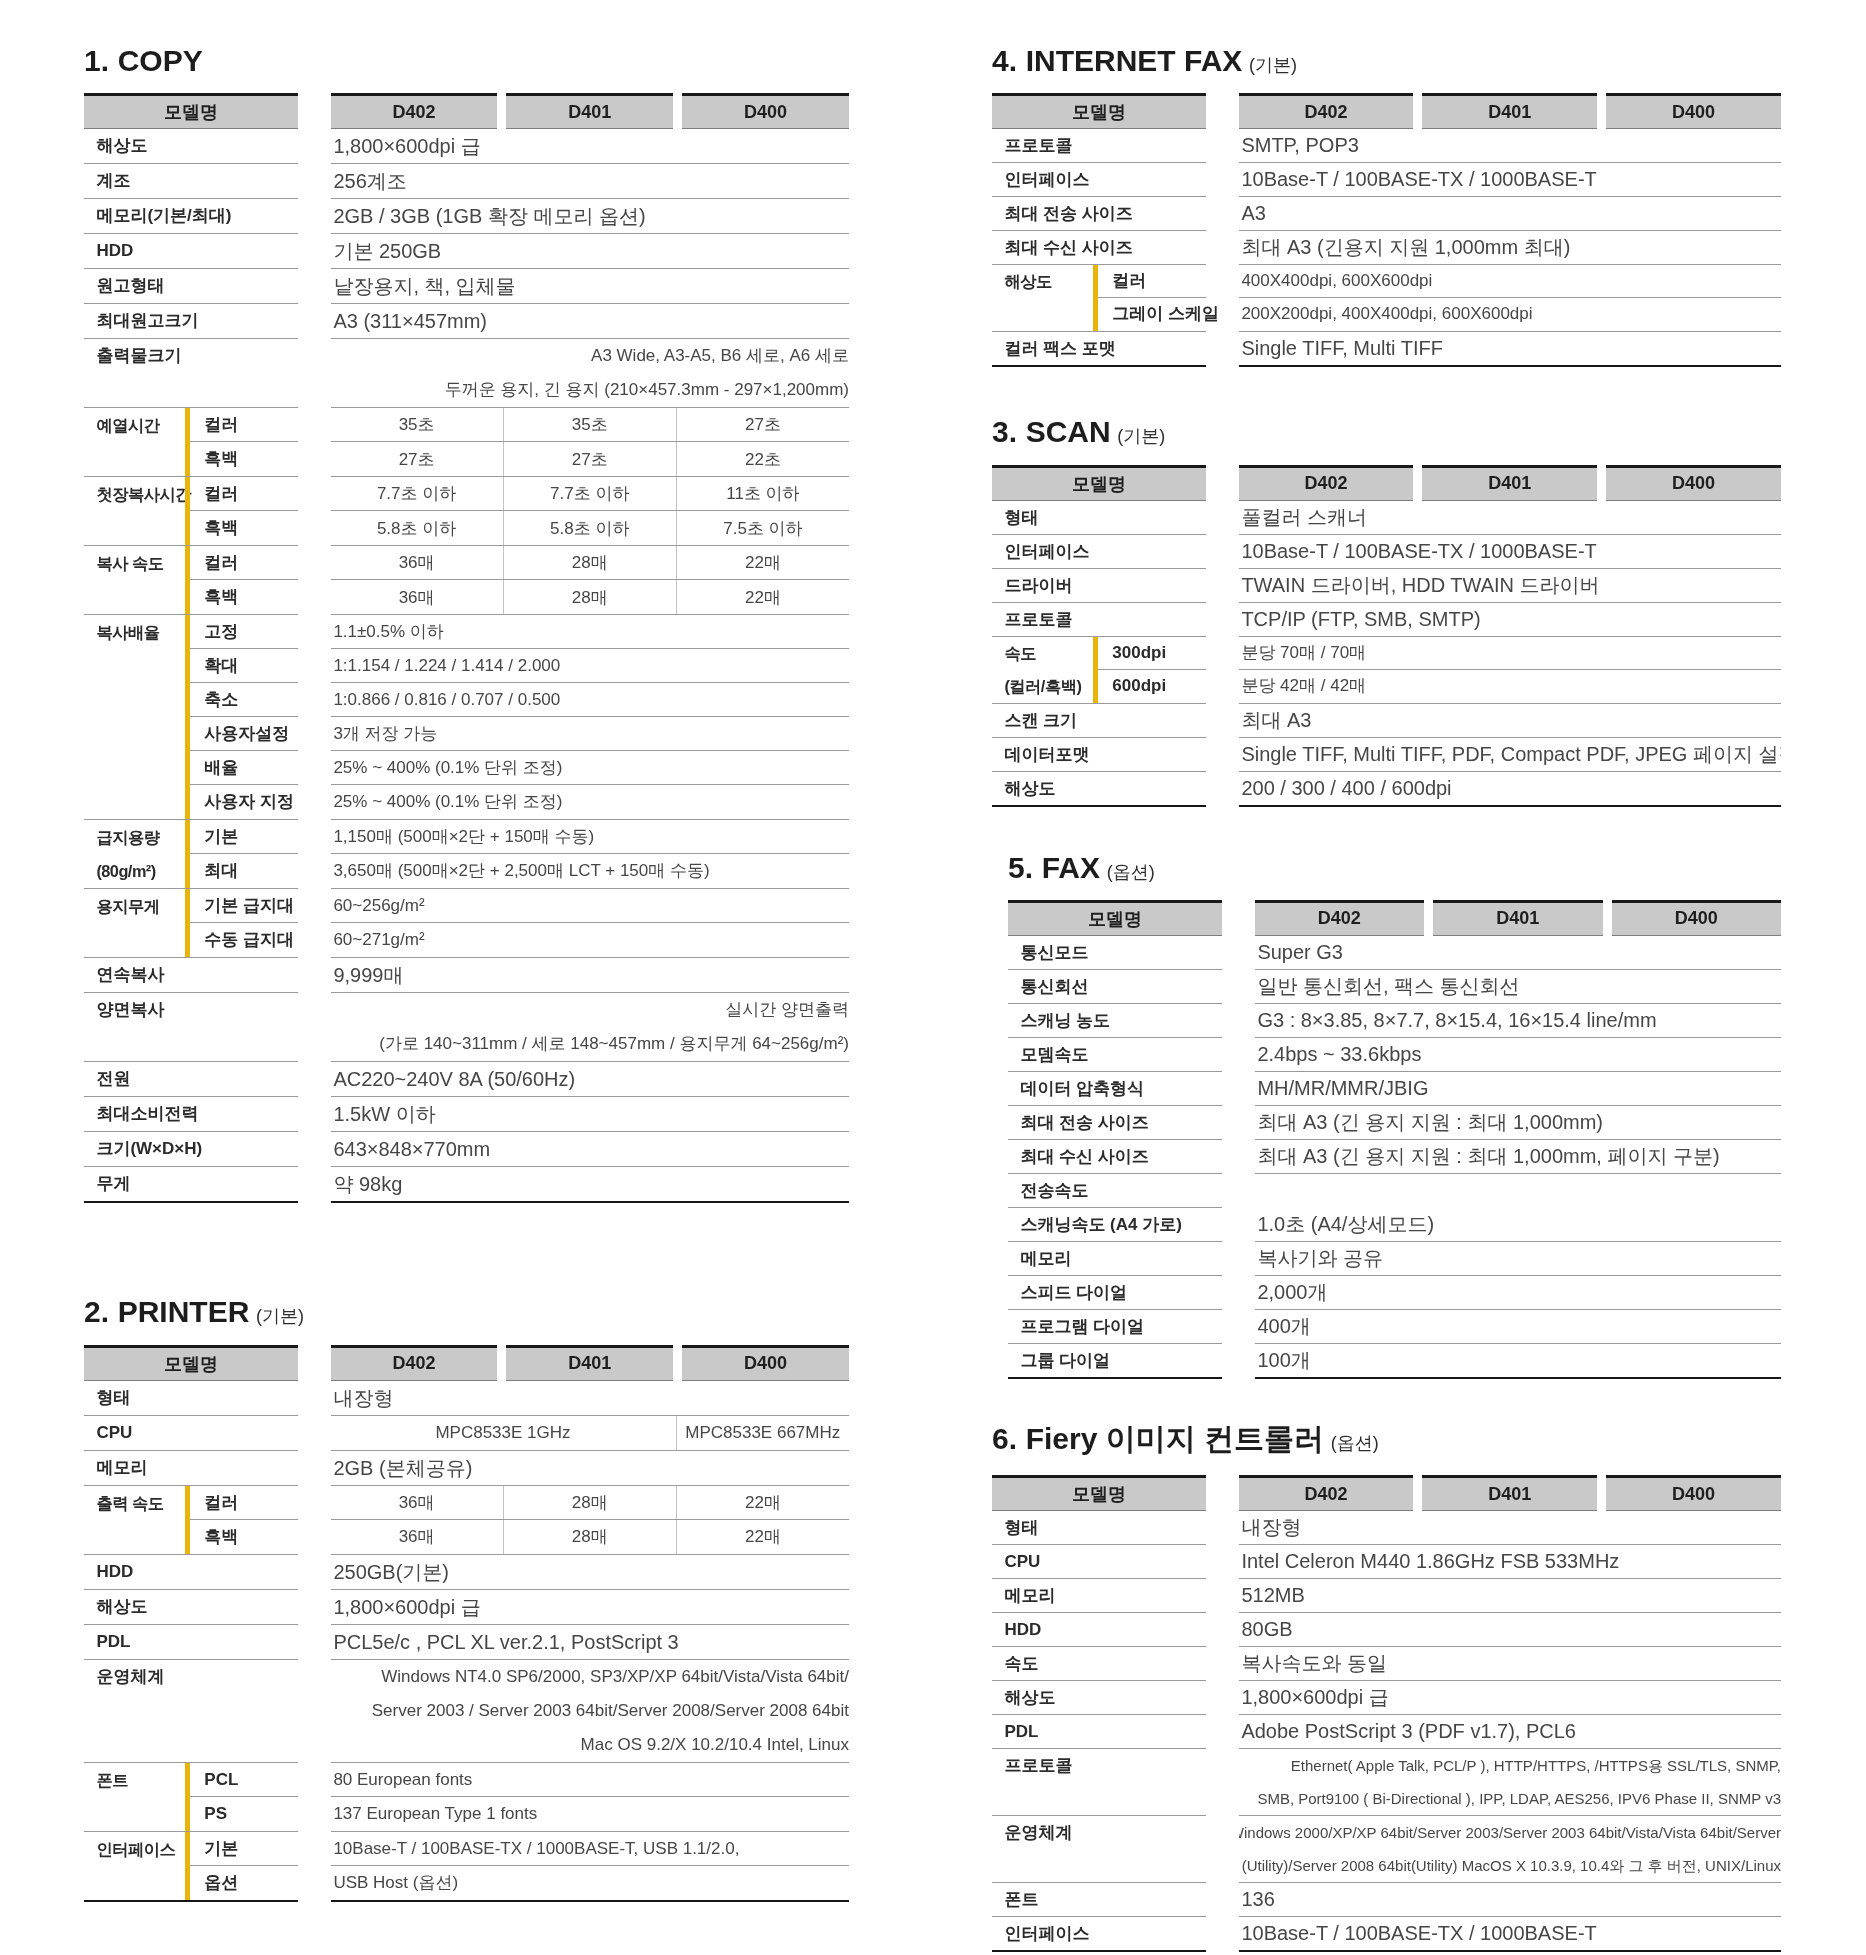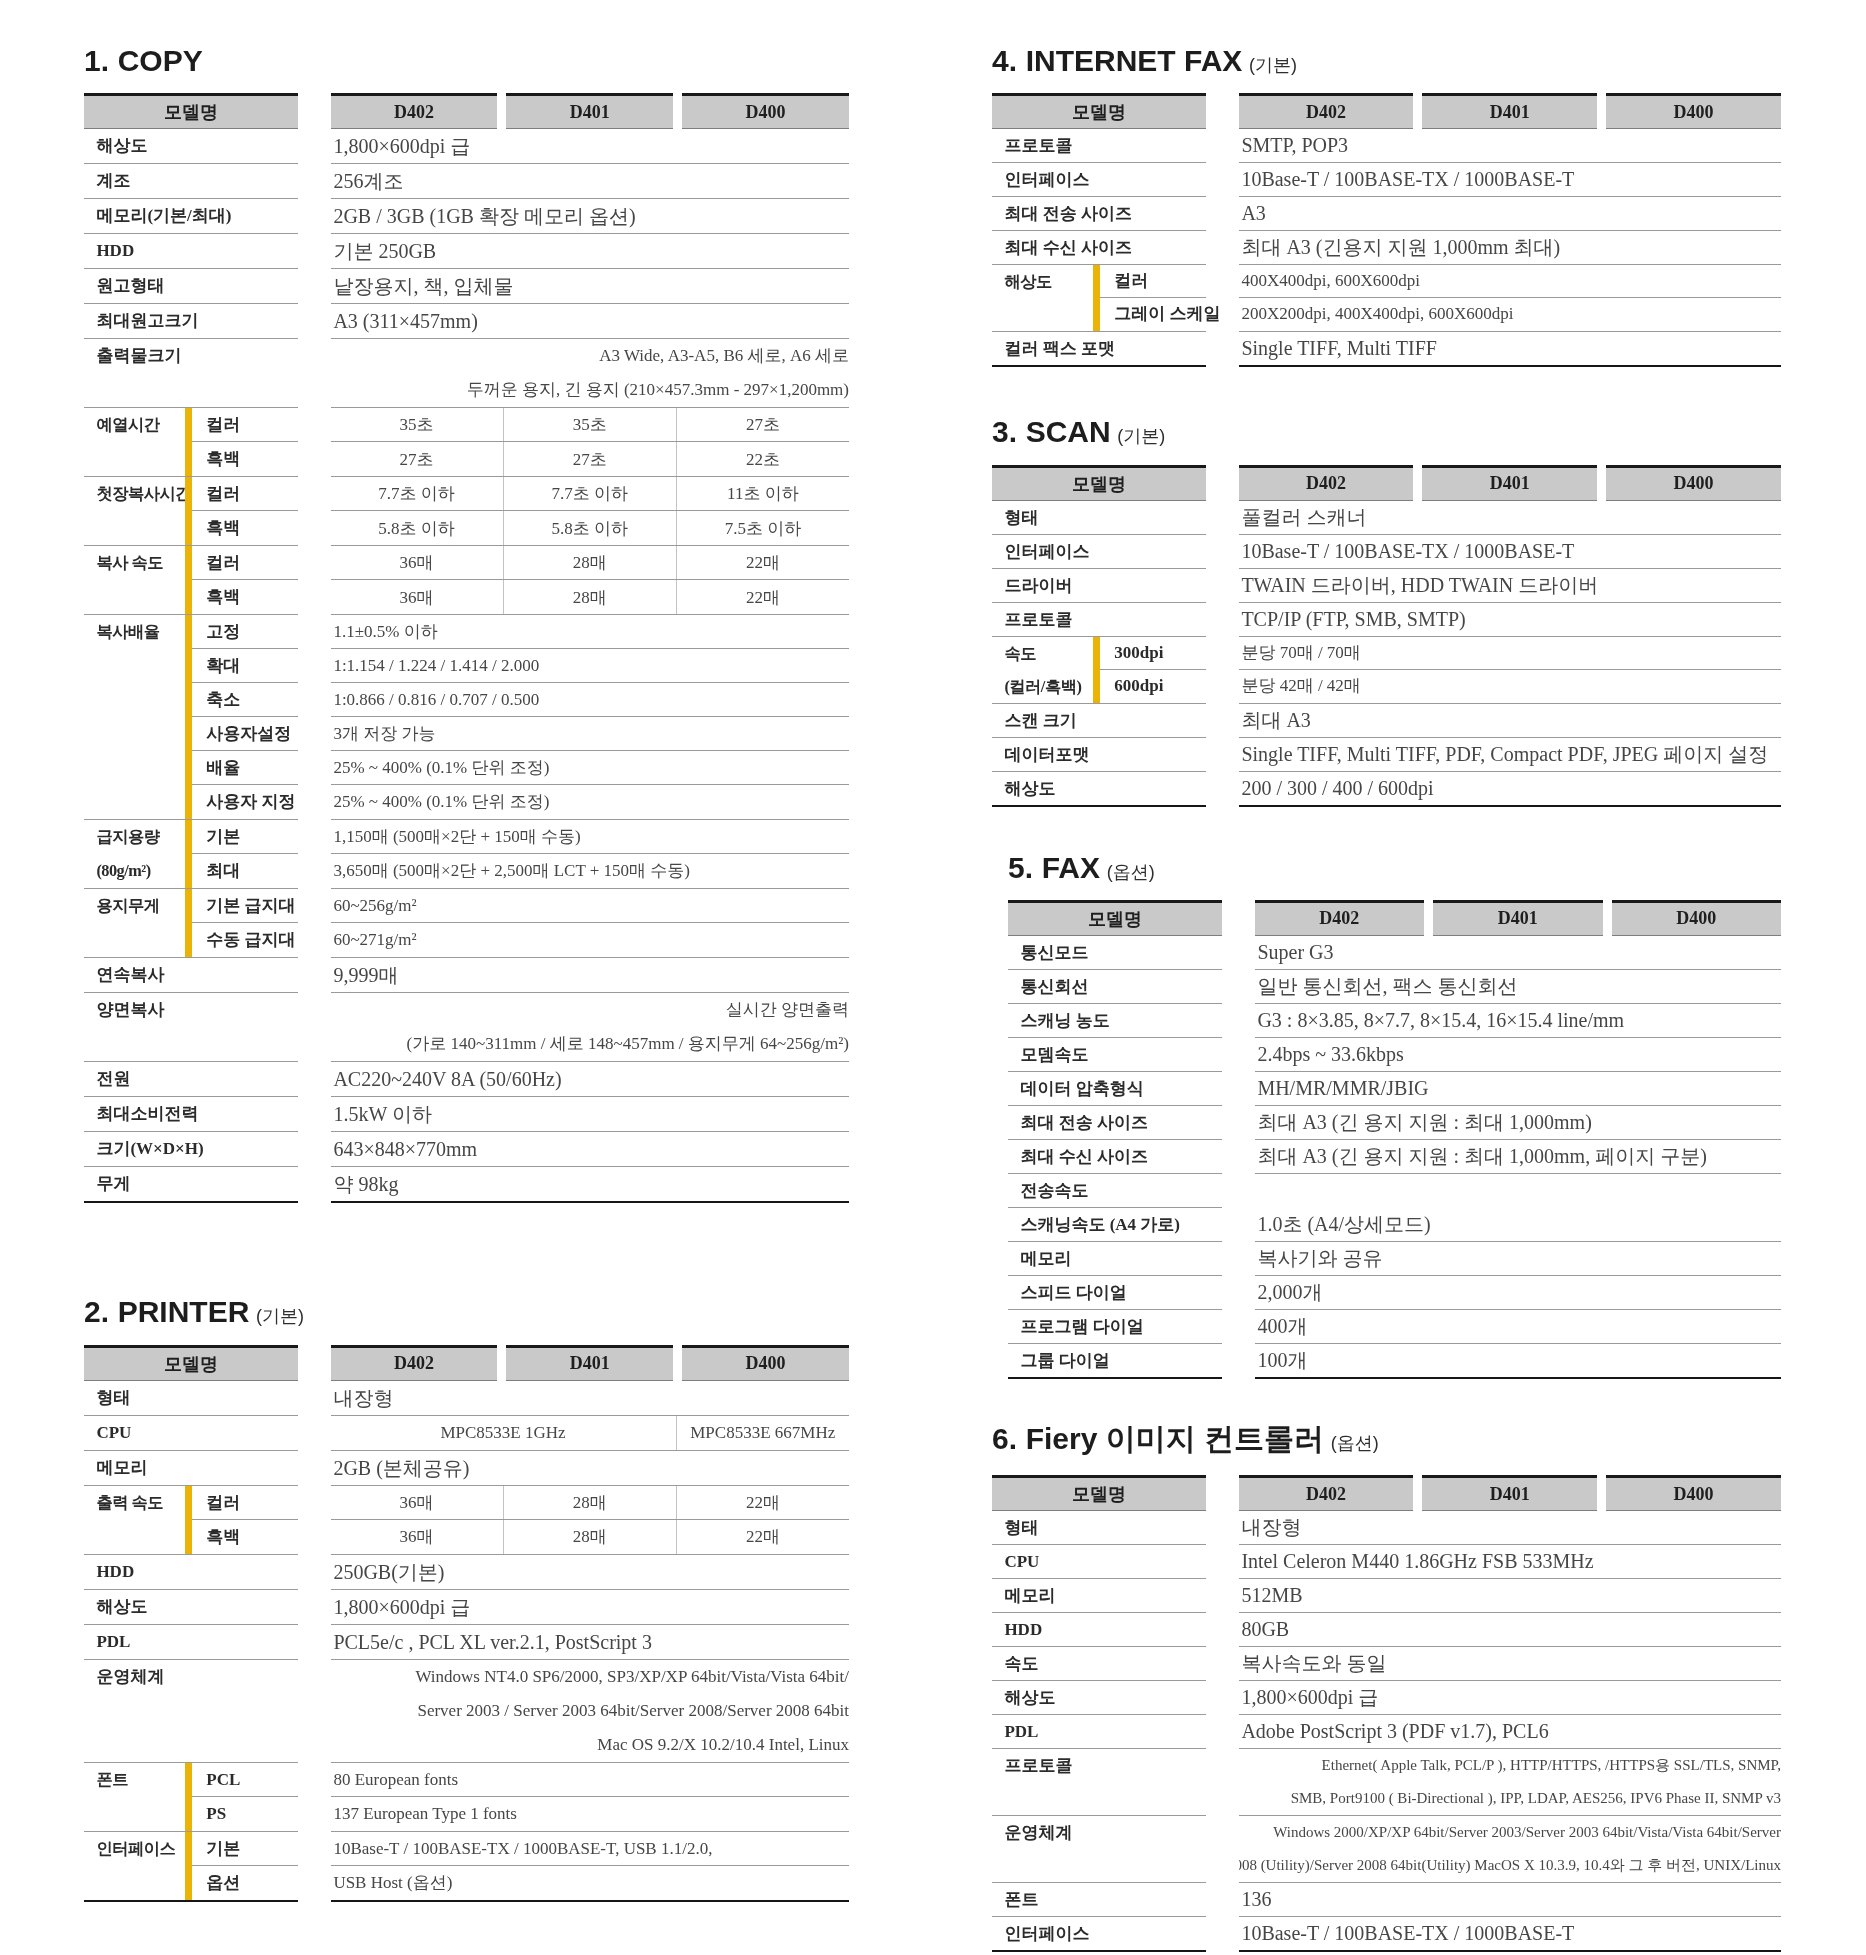--- a/index.html
+++ b/index.html
@@ -11,40 +11,40 @@
     padding:44px 0 0 84px;overflow:hidden;color:#2b2b2b;
   }
   .col{flex:none;}
   .col-left{width:765px;--rh:34px;}
   .col-right{width:789px;--rh:33px;}
 
   .sec-title{font-size:30px;font-weight:700;color:#1d1d1d;margin-bottom:15.3px;}
   .sec-name{margin-left:8.6px;}
   .sec-suffix{font-size:18px;font-weight:400;color:#2e2e2e;margin-left:6.7px;}
 
-  .spec-table{width:100%;font-family:Liberation Serif, serif;}
+  .spec-table{width:100%;}
   .t-row{display:flex;align-items:stretch;}
   .t-gap{width:32.5px;flex:none;}
 
   .cell-head{background:#c9c9c9;border-top:3.8px solid #191919;border-bottom:1px solid #7e7e7e;
     height:36px;display:flex;align-items:center;justify-content:center;
     font-size:18px;font-weight:700;color:#1f1f1f;}
   .h-label{width:214px;flex:none;}
   .h-models{flex:1;display:flex;gap:9px;}
   .h-model{flex:1;}
 
   .lbl-block{width:214px;flex:none;display:flex;border-bottom:1px solid #9a9a9a;min-height:var(--rh);}
   .val-block{flex:1;border-bottom:1px solid #9a9a9a;min-height:var(--rh);
     display:flex;flex-direction:column;justify-content:center;overflow:hidden;}
   .t-row.last .lbl-block,.t-row.last .val-block{border-bottom:2.9px solid #161616;}
 
   .lbl-main.full{width:100%;padding-left:12.4px;font-size:17px;font-weight:700;line-height:var(--rh);white-space:nowrap;}
   .lbl-main-col{width:101px;flex:none;}
   .lbl-line{padding-left:12.4px;font-size:16.3px;font-weight:700;line-height:var(--rh);white-space:nowrap;letter-spacing:-0.5px;}
-  .sub-col{width:113px;flex:none;border-left:7px solid #eab308;display:flex;flex-direction:column;}
+  .sub-col{width:113px;flex:none;border-left:5px solid #eab308;display:flex;flex-direction:column;}
   .sub-cell{height:var(--rh);line-height:calc(var(--rh) - 1px);padding-left:14.3px;font-size:17px;font-weight:700;
     border-bottom:1px solid #9a9a9a;white-space:nowrap;}
   .sub-col .sub-cell:last-child{border-bottom:none;}
 
   .val-block.grp{justify-content:flex-start;}
   .val-row{height:var(--rh);flex:none;display:flex;align-items:stretch;border-bottom:1px solid #9a9a9a;}
   .val-block.grp .val-row:last-child{border-bottom:none;}
   .val-row.merged{display:block;line-height:calc(var(--rh) - 1px);padding-left:2.9px;font-size:17px;color:#464646;white-space:nowrap;}
   .val-cell{flex:1;display:flex;align-items:center;justify-content:center;font-size:17px;color:#464646;white-space:nowrap;}
   .val-cell + .val-cell{border-left:1px solid #c3c3c3;}

